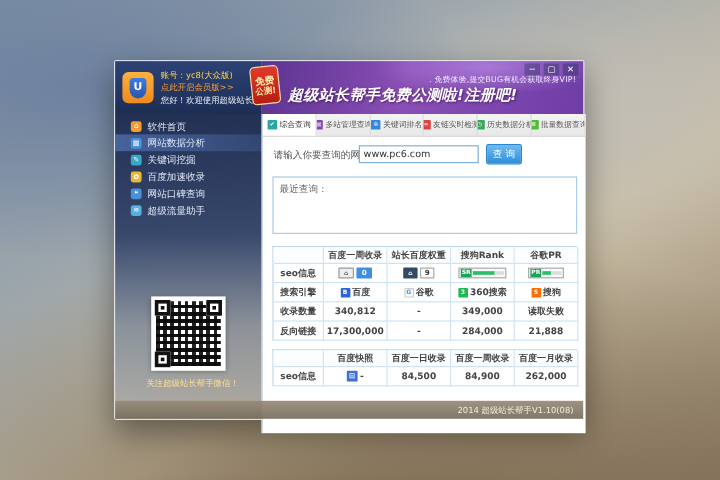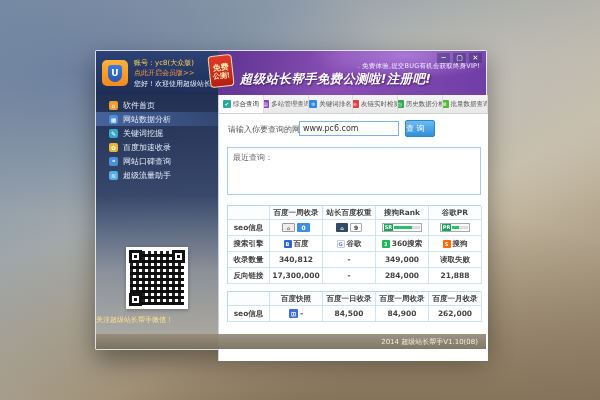--- a/index.html
+++ b/index.html
@@ -51,34 +51,34 @@
   .ic-home{background:#f09c2e}.ic-chart{background:#4a8fd9}.ic-key{background:#38a8c8}
   .ic-paw{background:#e8b832}.ic-comm{background:#4a8fd9}.ic-traffic{background:#55aee0}.ic-gear{background:#f09c2e}
   .qr{position:absolute;left:30px;top:152px;width:62px;height:62px;background:#fff;padding:4px;box-shadow:0 1px 4px rgba(0,0,0,.3);}
   .qr-mods{position:relative;width:100%;height:100%;
     background:
       repeating-linear-gradient(90deg,rgba(10,10,10,.9) 0 3px,transparent 3px 6px),
       repeating-linear-gradient(0deg,#111 0 3px,#fff 3px 6px);}
   .eye{position:absolute;width:13px;height:13px;border:3px solid #111;background:#fff;}
   .eye::after{content:"";position:absolute;left:2px;top:2px;width:3px;height:3px;background:#111;}
   .eye.tl{left:-1px;top:-1px}.eye.tr{right:-1px;top:-1px}.eye.bl{left:-1px;bottom:-1px}
-  .qr-caption{position:absolute;left:0;right:12px;top:220px;text-align:left;font-size:7px;color:#ffe08a;white-space:nowrap;}
+  .qr-caption{position:absolute;left:0;right:12px;top:220px;text-align:center;font-size:7px;color:#ffe08a;white-space:nowrap;}
   
   .main{position:absolute;left:122px;top:44px;width:270px;height:266px;background:#fff;border-left:1px solid #c2d2e2;overflow:hidden;}
   .tabbar{position:absolute;left:0;top:0;right:0;height:19px;display:flex;
     background:linear-gradient(180deg,#f4f4f4,#e8e8e8);border-bottom:1px solid #d2d2d2;}
   .tab{flex:1;display:flex;align-items:center;justify-content:center;gap:2px;font-size:6.5px;color:#555;
     border-right:1px solid #dcdcdc;cursor:pointer;white-space:nowrap;overflow:hidden;}
   .tab.active{background:#fff;color:#333;}
   .ticon{width:8px;height:8px;border-radius:1px;flex:0 0 8px;color:#fff;font-size:5px;line-height:8px;text-align:center;}
   .t1{background:#2aa8a0}.t2{background:#8844bb}.t3{background:#3388dd}.t4{background:#dd4444}.t5{background:#33aa55}.t6{background:#55bb33}
   .search-label{position:absolute;left:9px;top:29px;font-size:8px;color:#555;white-space:nowrap;}
   .search-input{position:absolute;left:80px;top:26px;width:100px;height:15px;border:1px solid #7fb2dd;font-size:8px;color:#333;padding:1px 3px;}
   .search-btn{position:absolute;left:186px;top:25px;width:30px;height:17px;border:1px solid #2e86c8;border-radius:2px;
-    background:linear-gradient(180deg,#6cbcf4,#2f8fd8);color:#fff;font-size:8px;line-height:15px;cursor:pointer;}
+    background:linear-gradient(180deg,#6cbcf4,#2f8fd8);color:#fff;font-size:8px;line-height:15px;text-align:center;cursor:pointer;}
   .recent{position:absolute;left:8px;top:52px;width:254px;height:48px;border:1px solid #a9cdea;background:#fff;}
   .recent-label{position:absolute;left:5px;top:4px;font-size:8px;color:#666;}
   .tbl{position:absolute;left:8px;width:254px;display:grid;grid-template-columns:42px 53px 53px 53px 53px;
     border-top:1px solid #bcd8ef;border-left:1px solid #bcd8ef;background:#fff;}
   .tbl>div{border-right:1px solid #cfe3f5;border-bottom:1px solid #cfe3f5;display:flex;align-items:center;
     justify-content:center;height:16px;font-size:7.5px;color:#444;gap:2px;overflow:hidden;white-space:nowrap;font-weight:bold;}
   .tbl .hd{height:14px;font-weight:bold;background:#fbfdff;}
   .hblue{color:#3565c9}.hnavy{color:#27497e}.holive{color:#8a7320}
   .hred{color:#994444}.hpurple{color:#9a33aa}
   .rowlbl{color:#3565c9;}

